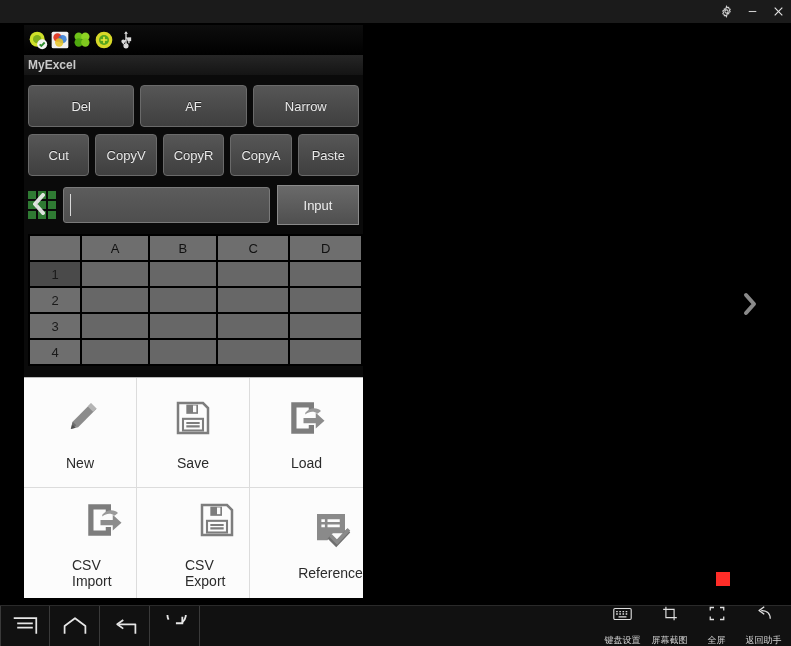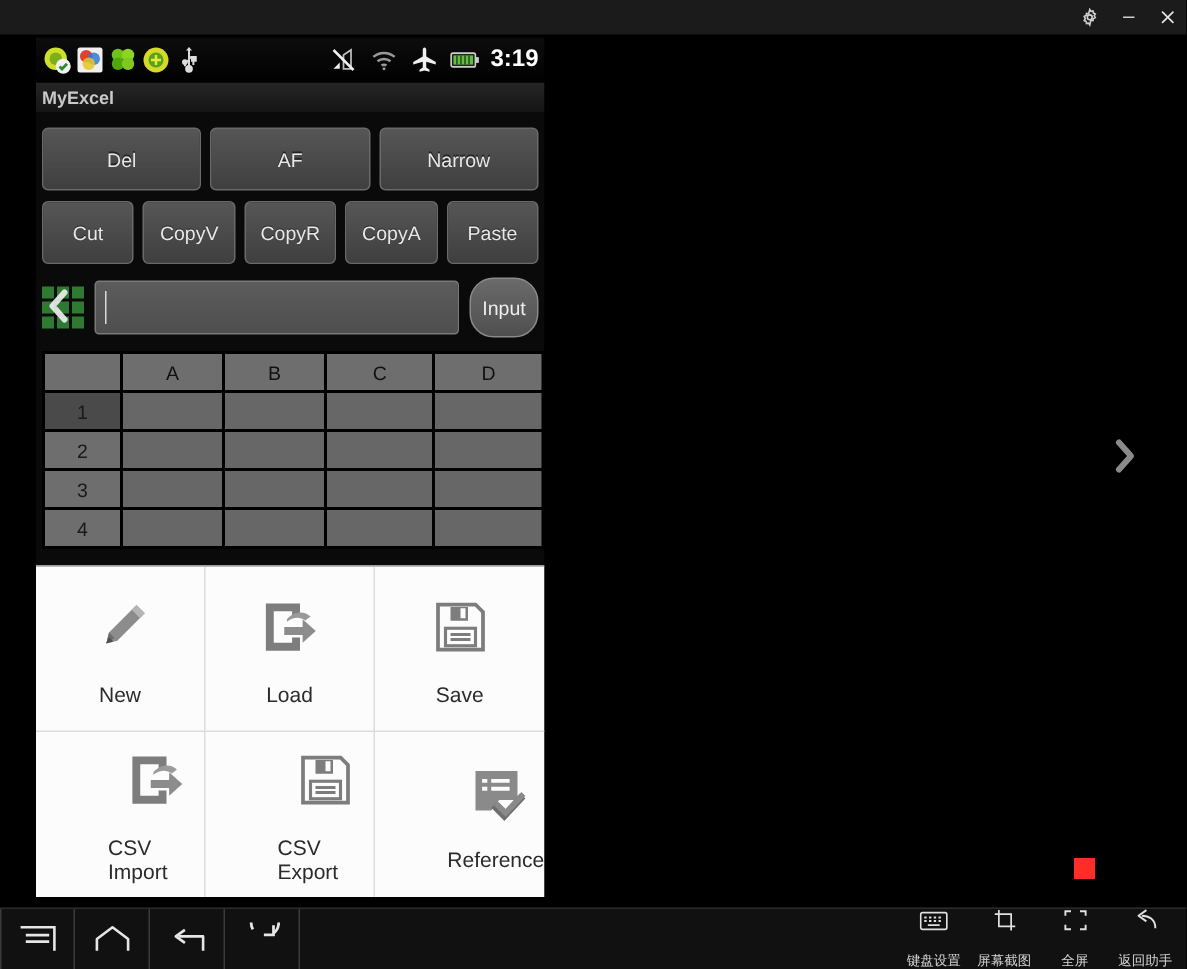--- a/index.html
+++ b/index.html
@@ -115,24 +115,24 @@
     background: linear-gradient(#5c5c5c, #4e4e4e);
     border: 1px solid #7a7a7a;
     border-radius: 3px;
     display: flex; align-items: center;
     padding-left: 6px;
   }
   .caret {
     width: 1px; height: 22px; background: #d9d9d9;
   }
   .inputbtn {
-    width: 46px; height: 40px;
+    width: 82px; height: 40px;
     background: linear-gradient(#6a6a6a, #4f4f4f);
     border: 1px solid #8a8a8a;
-    border-radius: 16px;
+    border-radius: 0;
     color: #ededed; font-size: 13px;
     display: flex; align-items: center; justify-content: center;
   }
 
   
   .sheet {
     position: absolute; left: 4px; top: 159px;
     width: 335px;
     border-collapse: collapse;
   }
@@ -284,43 +284,20 @@
         </svg>
         <svg class="sicon" viewBox="0 0 24 24" stroke="#dcdcdc" stroke-width="1.6" fill="none">
           <path d="M12 3v14"></path>
             <circle cx="12" cy="19" r="2.3" fill="#dcdcdc"></circle>
           <path d="M12 9l3.5 3v4"></path>
             <rect x="14.4" y="9.6" width="3" height="3" fill="#dcdcdc"></rect>
           <path d="M12 12l-3.2 2.6v2.4"></path>
             <circle cx="8.7" cy="13.6" r="1.5" fill="#dcdcdc"></circle>
           <path d="M9.6 4.4h4.8L12 1.6z" fill="#dcdcdc" stroke="none"></path>
         </svg>
-      </div>
-      <div class="status-right">
-        <svg class="sicon" viewBox="0 0 24 24">
-          <path d="M4 19h5v-5z" fill="#efefef"></path>
-          <path d="M12 19V8l6-4v15z" fill="none" stroke="#bdbdbd" stroke-width="1.4"></path>
-          <line x1="4" y1="4" x2="20" y2="20" stroke="#f0f0f0" stroke-width="2"></line>
-        </svg>
-        <svg class="sicon" viewBox="0 0 24 24" fill="none" stroke="#9a9a9a" stroke-width="2">
-          <path d="M3.5 9.5a13 13 0 0117 0"></path>
-          <path d="M6.8 13a8.4 8.4 0 0110.4 0"></path>
-          <path d="M10 16.4a3.6 3.6 0 014 0"></path>
-          <circle cx="12" cy="19" r="1.2" fill="#9a9a9a" stroke="none"></circle>
-        </svg>
-        <svg class="sicon" viewBox="0 0 24 24">
-          <path d="M12 2c.9 0 1.4.9 1.4 2v5.2l7.6 4.4v2l-7.6-2.3v4.6l2.6 1.8v1.6L12 20.4l-4 .9v-1.6l2.6-1.8v-4.6L3 15.6v-2l7.6-4.4V4c0-1.1.5-2 1.4-2z" fill="#f0f0f0"></path>
-        </svg>
-        <svg class="sicon" viewBox="0 0 26 16">
-          <rect x="1" y="2" width="21" height="12" rx="1.5" fill="#1f1f1f" stroke="#cfcfcf" stroke-width="1.4"></rect>
-          <rect x="22.5" y="5.5" width="2.5" height="5" fill="#cfcfcf"></rect>
-          <rect x="3" y="4" width="17" height="8" fill="#5ec13b"></rect>
-          <path d="M6 4v8M9.5 4v8M13 4v8M16.5 4v8" stroke="#1f1f1f" stroke-width="1"></path>
-        </svg>
-        <div class="clock">3:19</div>
       </div>
     </div>
 
     <div class="apptitle">MyExcel</div>
 
     <div class="appbody">
 
       <div class="btnrow row1">
         <div class="gbtn">Del</div>
         <div class="gbtn">AF</div>
@@ -408,40 +385,40 @@
               <path d="M36 8l6 6-3.5 3.5-6-6z" fill="#b5b5b5"></path>
               <path d="M14 36l2-8 4 4z" fill="#6d6d6d"></path>
               <path d="M14 36l5.2-1.4L16 31.4z" fill="#4f4f4f"></path>
             </svg>
           </div>
           <div class="mlabel">New</div>
         </div>
 
         <div class="mitem">
           <div class="micon">
-            <svg width="42" height="42" viewBox="0 0 48 48">
-              <path d="M6 6h26v10h-6V12H12v24h14v-4h6v10H6z" fill="#7d7d7d"></path>
-              <path d="M20 24h14v-6l10 9-10 9v-6H20z" fill="#8c8c8c"></path>
-              <path d="M22 18c6-7 14-6 18-2l-4 3c-4-3-9-3-14 1z" fill="#9a9a9a"></path>
-            </svg>
-          </div>
-          <div class="mlabel">Load</div>
-        </div>
-
-        <div class="mitem">
-          <div class="micon">
             <svg width="40" height="40" viewBox="0 0 48 48">
               <path d="M6 6h30l6 6v30H6z" fill="none" stroke="#7d7d7d" stroke-width="3"></path>
               <rect x="16" y="8" width="14" height="11" fill="#7d7d7d"></rect>
               <rect x="24" y="9" width="4" height="8" fill="#fcfcfc"></rect>
               <rect x="12" y="25" width="24" height="14" fill="none" stroke="#7d7d7d" stroke-width="2.5"></rect>
               <path d="M16 30h16M16 34h16" stroke="#7d7d7d" stroke-width="2.5"></path>
             </svg>
           </div>
           <div class="mlabel">Save</div>
+        </div>
+
+        <div class="mitem">
+          <div class="micon">
+            <svg width="42" height="42" viewBox="0 0 48 48">
+              <path d="M6 6h26v10h-6V12H12v24h14v-4h6v10H6z" fill="#7d7d7d"></path>
+              <path d="M20 24h14v-6l10 9-10 9v-6H20z" fill="#8c8c8c"></path>
+              <path d="M22 18c6-7 14-6 18-2l-4 3c-4-3-9-3-14 1z" fill="#9a9a9a"></path>
+            </svg>
+          </div>
+          <div class="mlabel">Load</div>
         </div>
 
         <div class="mitem">
           <div class="micon">
             <svg width="42" height="42" viewBox="0 0 48 48">
               <path d="M6 6h26v10h-6V12H12v24h14v-4h6v10H6z" fill="#7d7d7d"></path>
               <path d="M20 24h14v-6l10 9-10 9v-6H20z" fill="#8c8c8c"></path>
               <path d="M22 18c6-7 14-6 18-2l-4 3c-4-3-9-3-14 1z" fill="#9a9a9a"></path>
             </svg>
           </div>

